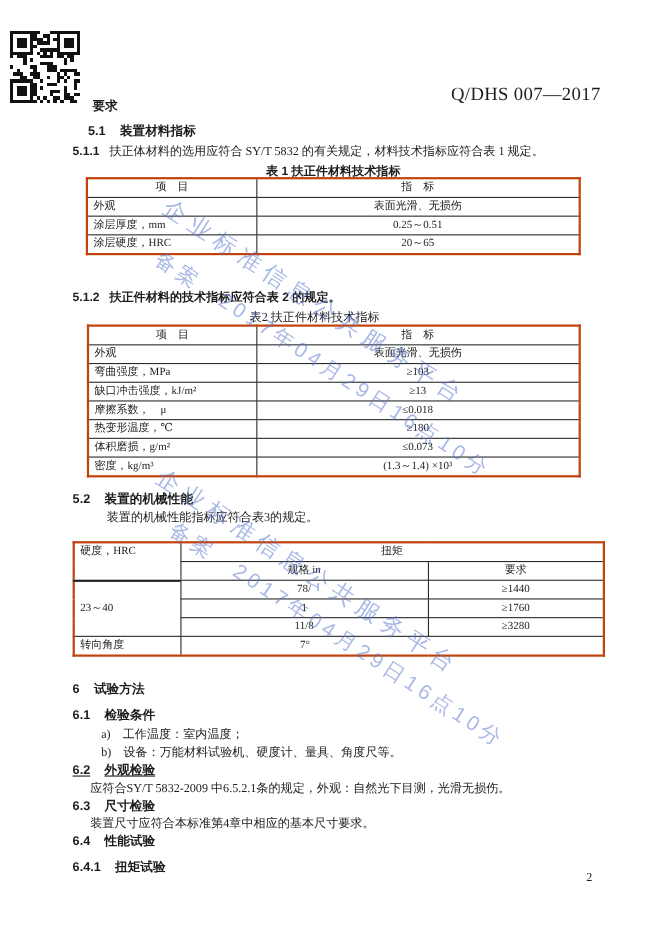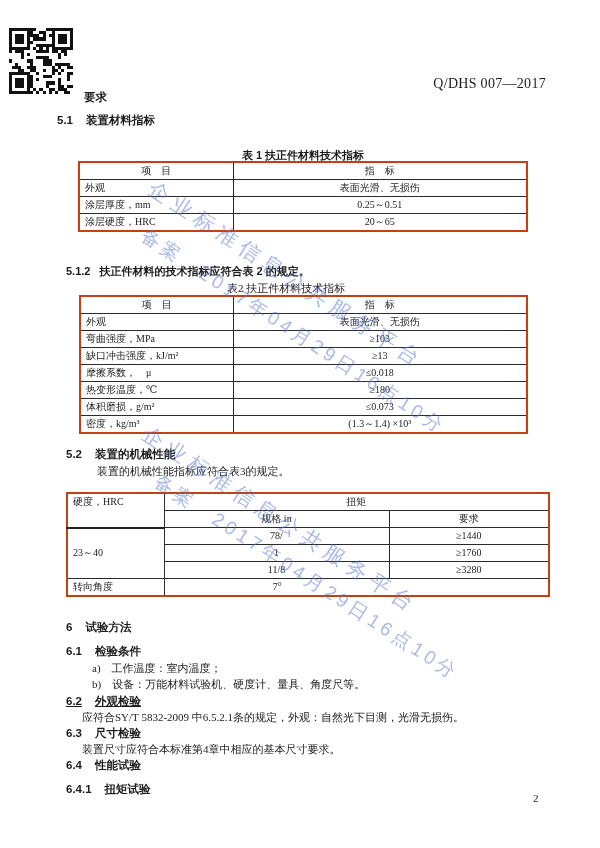--- a/index.html
+++ b/index.html
@@ -32,21 +32,21 @@
 
   .wm{
     position:absolute;transform:rotate(33deg);transform-origin:0 0;
     white-space:nowrap;letter-spacing:6px;font-size:21px;opacity:0.5;
     pointer-events:none;font-family:"Liberation Sans","DejaVu Sans",sans-serif;
   }
   .wm2{font-size:19px;letter-spacing:4px;}
 
   .qr{position:absolute;left:9px;top:28px;width:64px;height:66px;}
   .pageno{font-size:11px;}
-  .doccode{font-size:14px;letter-spacing:0.3px;}
+  .doccode{font-size:17px;letter-spacing:0.3px;}
 </style>
 </head>
 <body>
 
 <div class="page">
 
   <div class="qr">
     <svg id="qr-svg" width="64" height="66" viewBox="0 0 21 21" preserveAspectRatio="none" shape-rendering="crispEdges">
         <rect x="0" y="0" width="1" height="1" fill="#111"></rect>
         <rect x="1" y="0" width="1" height="1" fill="#111"></rect>
@@ -267,24 +267,27 @@
         <rect x="15" y="20" width="1" height="1" fill="#111"></rect>
         <rect x="18" y="20" width="1" height="1" fill="#111"></rect>
         <rect x="19" y="20" width="1" height="1" fill="#111"></rect>
       </svg>
   </div>
 
   <div class="abs doccode" style="left:408px;top:76px;width:138px;text-align:right;">Q/DHS 007—2017</div>
 
   <div class="abs hd h-text" style="left:84px;top:90px;">要求</div>
 
-  <div class="abs hd h-text" style="left:57px;top:113px;">
+  <div class="abs hd h-text" style="left:80px;top:113px;">
     <span>5.1</span><span class="gap">装置材料指标</span>
   </div>
 
+  <div class="abs body-text" style="left:66px;top:131px;width:470px;">
+    <span class="hd">5.1.1</span><span class="gap-s">扶正体材料的选用应符合 SY/T 5832 的有关规定，材料技术指标应符合表 1 规定。</span>
+  </div>
 
   <div class="abs hd caption" style="left:78px;top:148px;width:450px;text-align:center;">表 1 扶正件材料技术指标</div>
 
   <table class="t" style="left:78px;top:161px;width:450px;">
     <colgroup>
         <col style="width:154px">
         <col>
       </colgroup>
     <tbody>
         <tr>

